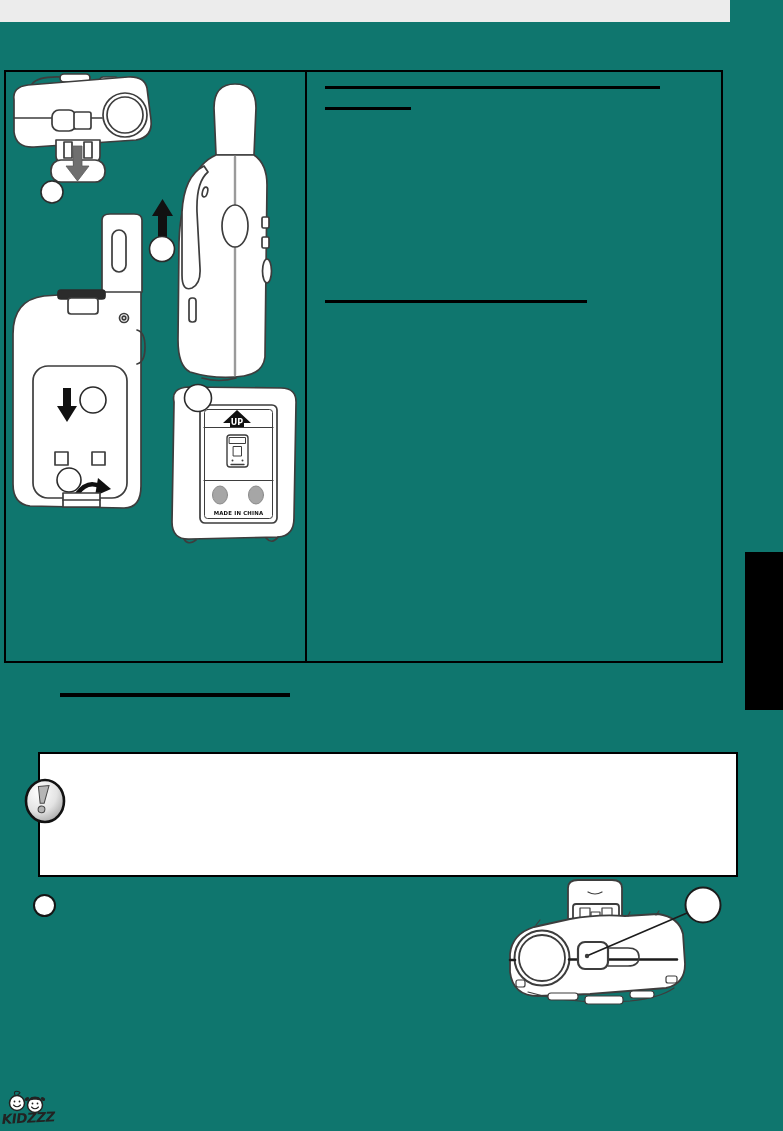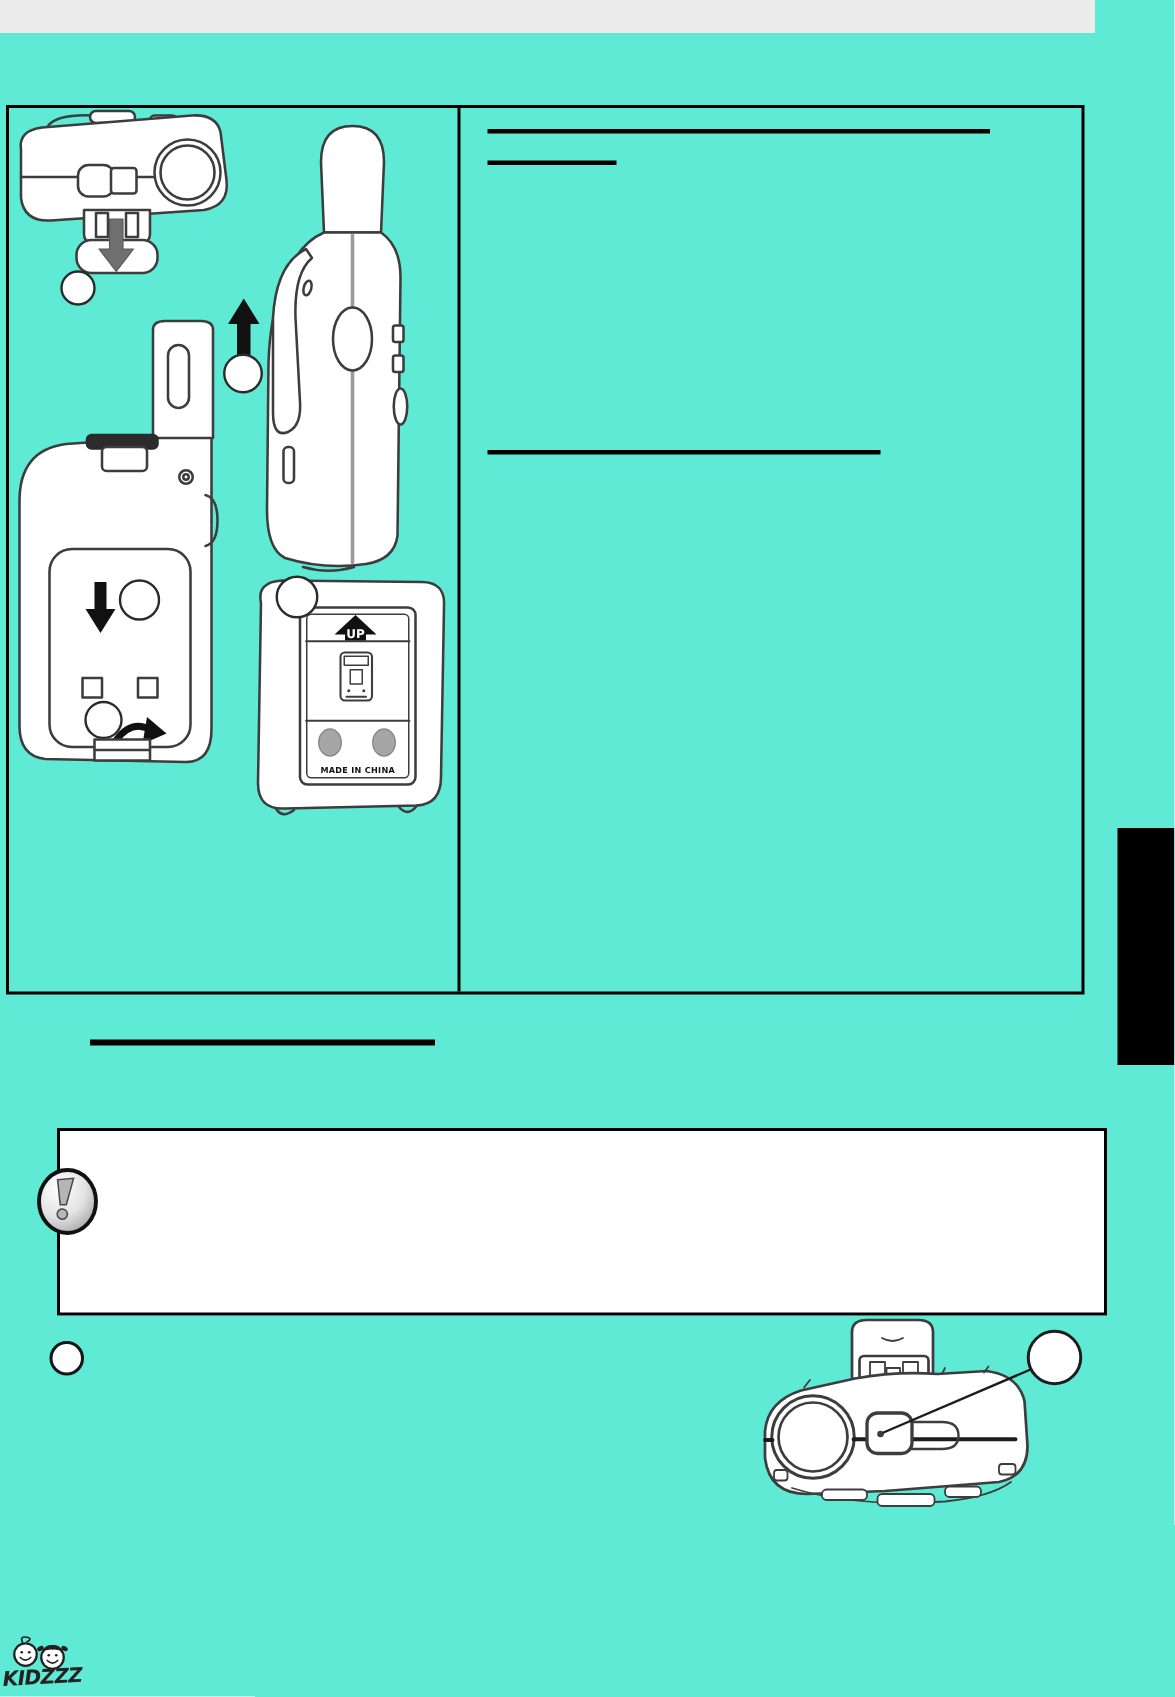--- a/index.html
+++ b/index.html
@@ -1,16 +1,16 @@
 <!DOCTYPE html>
 <html><head>
 <meta charset="utf-8">
 <style>
   html,body{margin:0;padding:0;background:#fff;}
-  .page{position:relative;width:783px;height:1131px;background:#5eead4;overflow:hidden;
+  .page{position:relative;width:783px;height:1131px;background:#0f766e;overflow:hidden;
         font-family:"DejaVu Sans",sans-serif;}
   .top-bar{position:absolute;left:0;top:0;width:730px;height:22px;background:#ececec;}
   .figure-box{position:absolute;left:4px;top:70px;width:719px;height:593px;
               border:2px solid #000;box-sizing:border-box;}
   .figure-box .divider{position:absolute;left:299px;top:0;bottom:0;width:2px;background:#000;}
   .rule{position:absolute;background:#000;height:3px;}
   .rule-1{left:325px;top:86px;width:335px;}
   .rule-2{left:325px;top:107px;width:86px;}
   .rule-3{left:325px;top:300px;width:262px;}
   .rule-4{left:60px;top:693px;width:230px;height:3.5px;}

